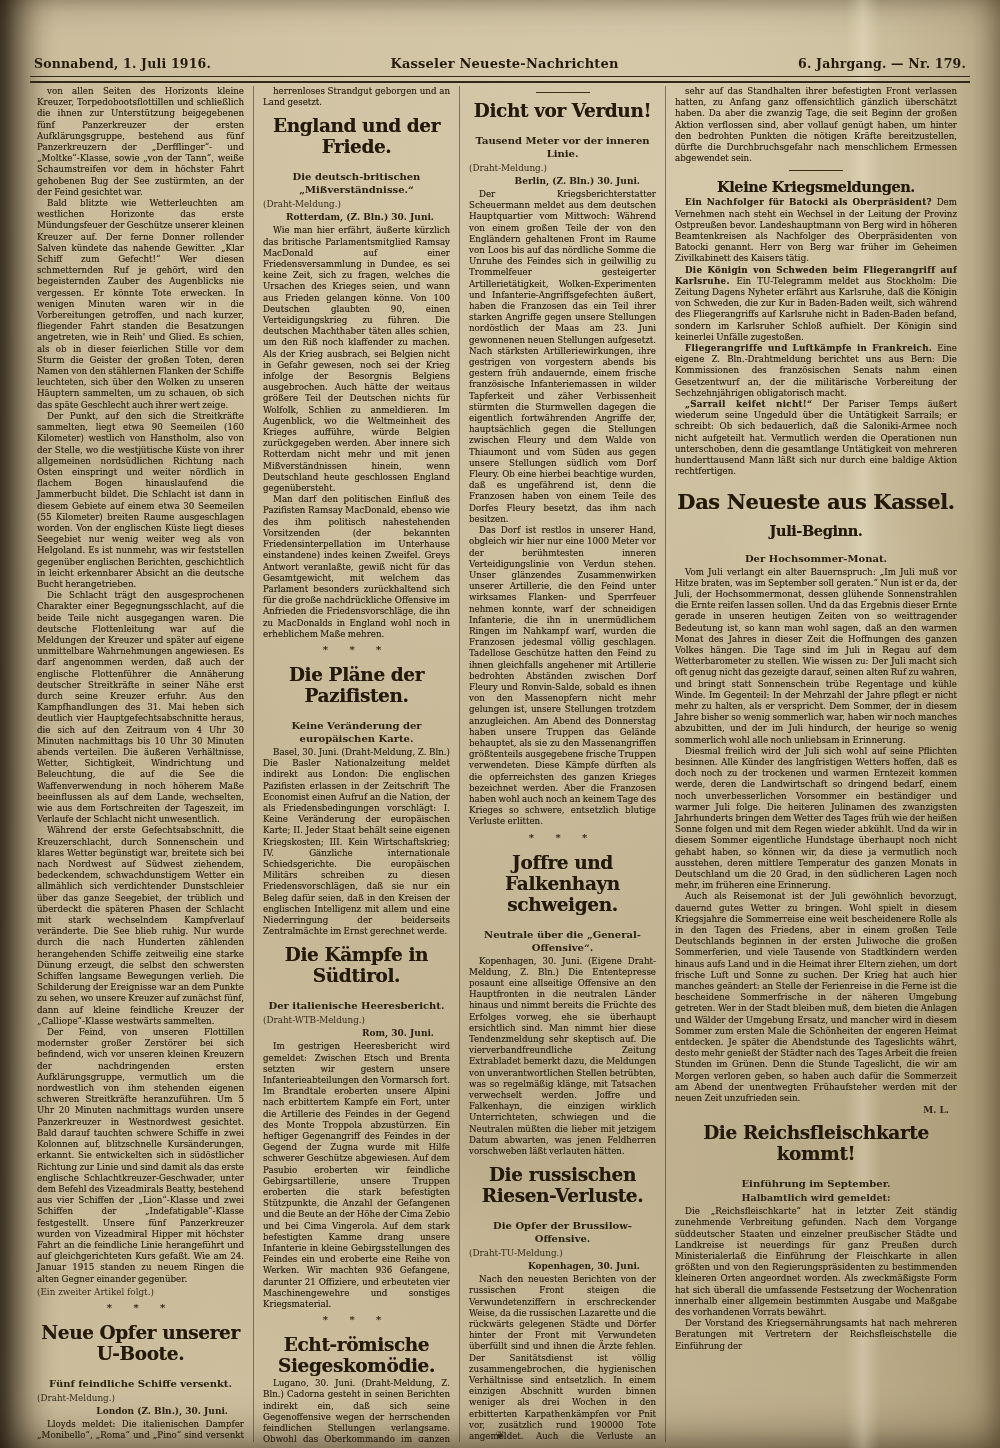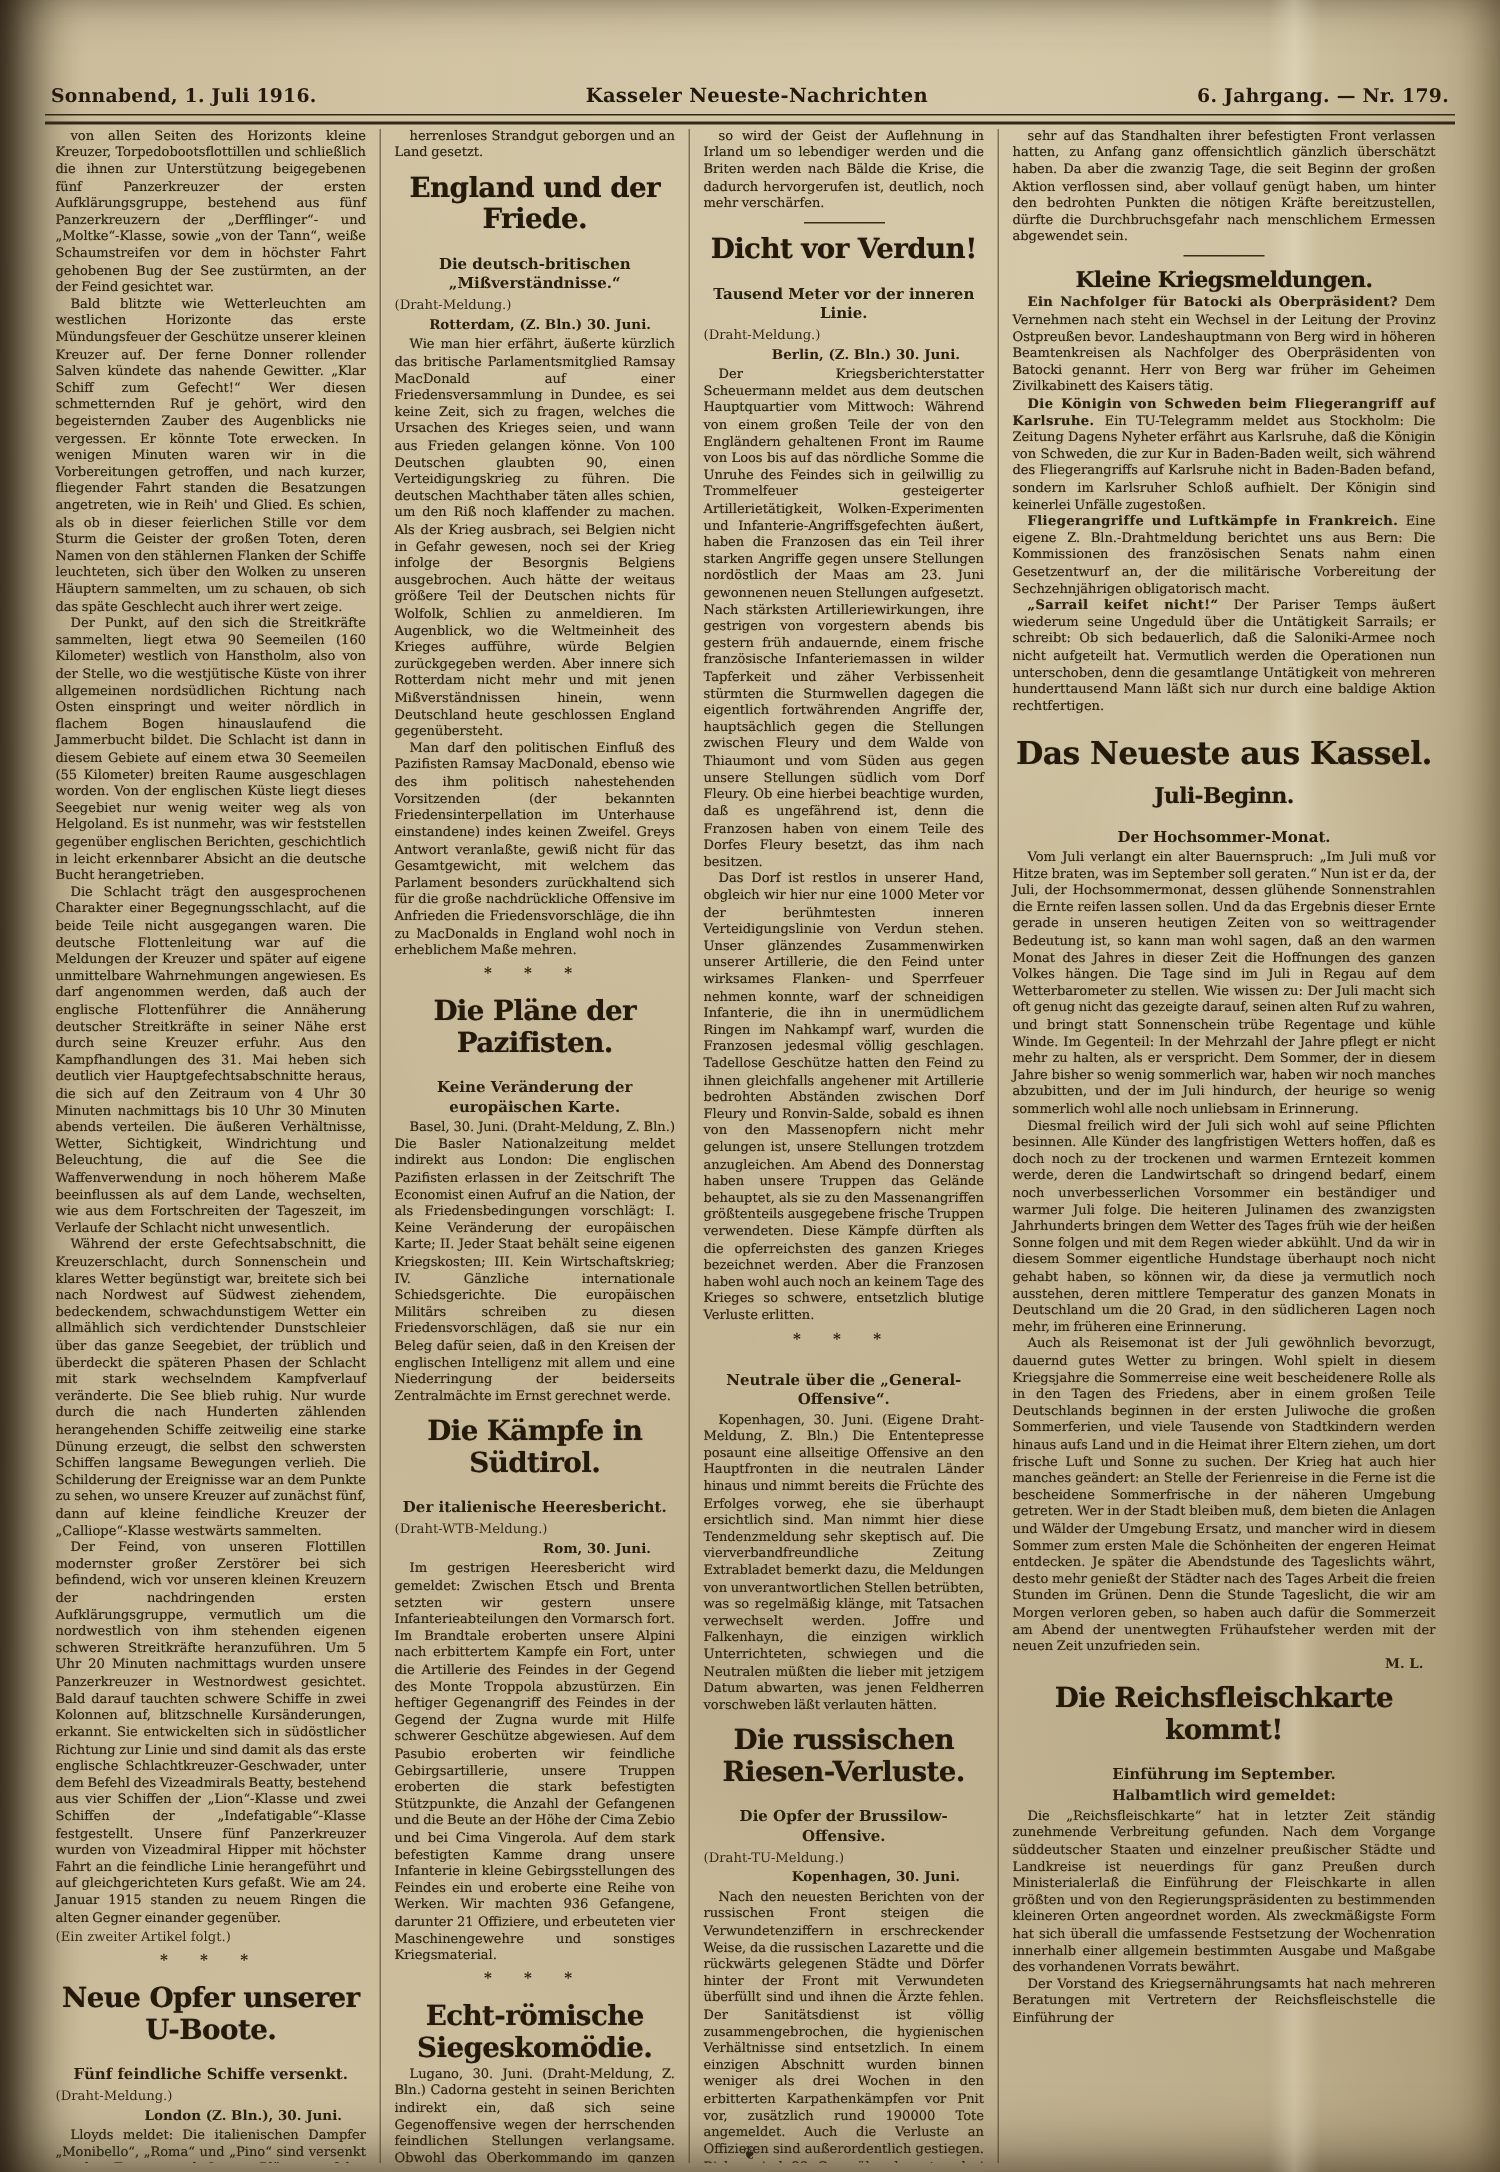--- a/index.html
+++ b/index.html
@@ -145,29 +145,29 @@
         <h2 class="headline">Die Kämpfe in Südtirol.</h2>
         <div class="subhead">Der italienische Heeresbericht.</div>
         <div class="agency">(Draht-WTB-Meldung.)</div>
         <div class="dateline">Rom, 30. Juni.</div>
         <p class="body">Im gestrigen Heeresbericht wird gemeldet: Zwischen Etsch und Brenta setzten wir gestern unsere Infanterieabteilungen den Vormarsch fort. Im Brandtale eroberten unsere Alpini nach erbittertem Kampfe ein Fort, unter die Artillerie des Feindes in der Gegend des Monte Troppola abzustürzen. Ein heftiger Gegenangriff des Feindes in der Gegend der Zugna wurde mit Hilfe schwerer Geschütze abgewiesen. Auf dem Pasubio eroberten wir feindliche Gebirgsartillerie, unsere Truppen eroberten die stark befestigten Stützpunkte, die Anzahl der Gefangenen und die Beute an der Höhe der Cima Zebio und bei Cima Vingerola. Auf dem stark befestigten Kamme drang unsere Infanterie in kleine Gebirgsstellungen des Feindes ein und eroberte eine Reihe von Werken. Wir machten 936 Gefangene, darunter 21 Offiziere, und erbeuteten vier Maschinengewehre und sonstiges Kriegsmaterial.</p>
         <div class="stars">*  *  *</div>
         <h2 class="headline">Echt-römische Siegeskomödie.</h2>
         <p class="body">Lugano, 30. Juni. (Draht-Meldung, Z. Bln.) Cadorna gesteht in seinen Berichten indirekt ein, daß sich seine Gegenoffensive wegen der herrschenden feindlichen Stellungen verlangsame. Obwohl das Oberkommando im ganzen keine Gefangenen gemacht zu den fortgesetzten, sind die Italiener österreichische Gefangene von einem Lager zum anderen transportiert worden, um den Eindruck „neuer Gefangenenmengen“ vorzutäuschen.</p>
       </div>
     <div class="col col3">
-        <p class="body">so wird der Geist der Auflehnung in Irland um so lebendiger werden und die Briten werden nach Bälde die Krise, die dadurch hervorgerufen ist, deutlich, noch mehr verschärfen.</p>
         <div class="rule"></div>
         <h2 class="headline">Dicht vor Verdun!</h2>
         <div class="subhead">Tausend Meter vor der inneren Linie.</div>
         <div class="agency">(Draht-Meldung.)</div>
         <div class="dateline">Berlin, (Z. Bln.) 30. Juni.</div>
         <p class="body">Der Kriegsberichterstatter Scheuermann meldet aus dem deutschen Hauptquartier vom Mittwoch: Während von einem großen Teile der von den Engländern gehaltenen Front im Raume von Loos bis auf das nördliche Somme die Unruhe des Feindes sich in geilwillig zu Trommelfeuer gesteigerter Artillerietätigkeit, Wolken-Experimenten und Infanterie-Angriffsgefechten äußert, haben die Franzosen das ein Teil ihrer starken Angriffe gegen unsere Stellungen nordöstlich der Maas am 23. Juni gewonnenen neuen Stellungen aufgesetzt. Nach stärksten Artilleriewirkungen, ihre gestrigen von vorgestern abends bis gestern früh andauernde, einem frische französische Infanteriemassen in wilder Tapferkeit und zäher Verbissenheit stürmten die Sturmwellen dagegen die eigentlich fortwährenden Angriffe der, hauptsächlich gegen die Stellungen zwischen Fleury und dem Walde von Thiaumont und vom Süden aus gegen unsere Stellungen südlich vom Dorf Fleury. Ob eine hierbei beachtige wurden, daß es ungefährend ist, denn die Franzosen haben von einem Teile des Dorfes Fleury besetzt, das ihm nach besitzen.</p>
         <p class="body">Das Dorf ist restlos in unserer Hand, obgleich wir hier nur eine 1000 Meter vor der berühmtesten inneren Verteidigungslinie von Verdun stehen. Unser glänzendes Zusammenwirken unserer Artillerie, die den Feind unter wirksames Flanken- und Sperrfeuer nehmen konnte, warf der schneidigen Infanterie, die ihn in unermüdlichem Ringen im Nahkampf warf, wurden die Franzosen jedesmal völlig geschlagen. Tadellose Geschütze hatten den Feind zu ihnen gleichfalls angehener mit Artillerie bedrohten Abständen zwischen Dorf Fleury und Ronvin-Salde, sobald es ihnen von den Massenopfern nicht mehr gelungen ist, unsere Stellungen trotzdem anzugleichen. Am Abend des Donnerstag haben unsere Truppen das Gelände behauptet, als sie zu den Massenangriffen größtenteils ausgegebene frische Truppen verwendeten. Diese Kämpfe dürften als die opferreichsten des ganzen Krieges bezeichnet werden. Aber die Franzosen haben wohl auch noch an keinem Tage des Krieges so schwere, entsetzlich blutige Verluste erlitten.</p>
         <div class="stars">*  *  *</div>
+        <h2 class="headline">Joffre und Falkenhayn schweigen.</h2>
         <div class="subhead">Neutrale über die „General-Offensive“.</div>
         <p class="body">Kopenhagen, 30. Juni. (Eigene Draht-Meldung, Z. Bln.) Die Ententepresse posaunt eine allseitige Offensive an den Hauptfronten in die neutralen Länder hinaus und nimmt bereits die Früchte des Erfolges vorweg, ehe sie überhaupt ersichtlich sind. Man nimmt hier diese Tendenzmeldung sehr skeptisch auf. Die vierverbandfreundliche Zeitung Extrabladet bemerkt dazu, die Meldungen von unverantwortlichen Stellen betrübten, was so regelmäßig klänge, mit Tatsachen verwechselt werden. Joffre und Falkenhayn, die einzigen wirklich Unterrichteten, schwiegen und die Neutralen müßten die lieber mit jetzigem Datum abwarten, was jenen Feldherren vorschweben läßt verlauten hätten.</p>
         <h2 class="headline">Die russischen Riesen-Verluste.</h2>
         <div class="subhead">Die Opfer der Brussilow-Offensive.</div>
         <div class="agency">(Draht-TU-Meldung.)</div>
         <div class="dateline">Kopenhagen, 30. Juni.</div>
         <p class="body">Nach den neuesten Berichten von der russischen Front steigen die Verwundetenziffern in erschreckender Weise, da die russischen Lazarette und die rückwärts gelegenen Städte und Dörfer hinter der Front mit Verwundeten überfüllt sind und ihnen die Ärzte fehlen. Der Sanitätsdienst ist völlig zusammengebrochen, die hygienischen Verhältnisse sind entsetzlich. In einem einzigen Abschnitt wurden binnen weniger als drei Wochen in den erbitterten Karpathenkämpfen vor Pnit vor, zusätzlich rund 190000 Tote angemeldet. Auch die Verluste an Offizieren sind außerordentlich gestiegen. Bisher sind 23 Generäle, darunter drei Korpskommandeure, als gefallen oder verwundet gemeldet worden. Ferner sind nunmehr 28 Regimentskommandeure tot oder verwundet, darunter befinden sich die vier, die mit dem Georgskreuz zweiter Klasse ausgezeichnet und für Avancement vorgeschlagen waren.</p>
       </div>
     <div class="col col4">
         <p class="body">sehr auf das Standhalten ihrer befestigten Front verlassen hatten, zu Anfang ganz offensichtlich gänzlich überschätzt haben. Da aber die zwanzig Tage, die seit Beginn der großen Aktion verflossen sind, aber vollauf genügt haben, um hinter den bedrohten Punkten die nötigen Kräfte bereitzustellen, dürfte die Durchbruchsgefahr nach menschlichem Ermessen abgewendet sein.</p>

